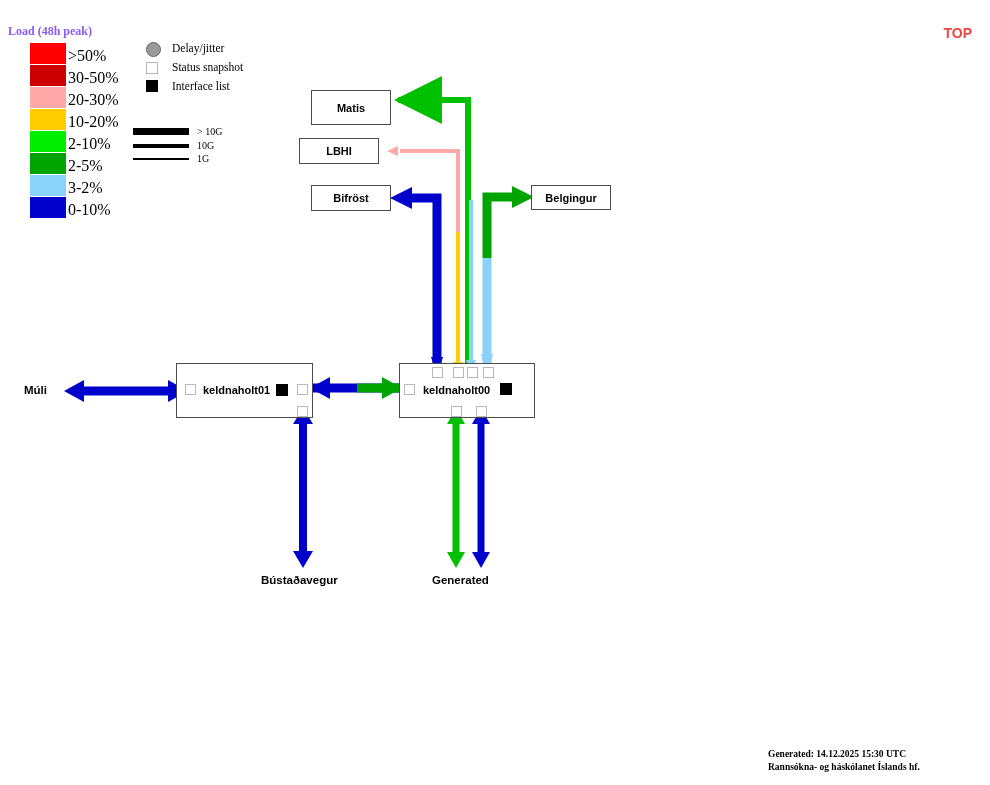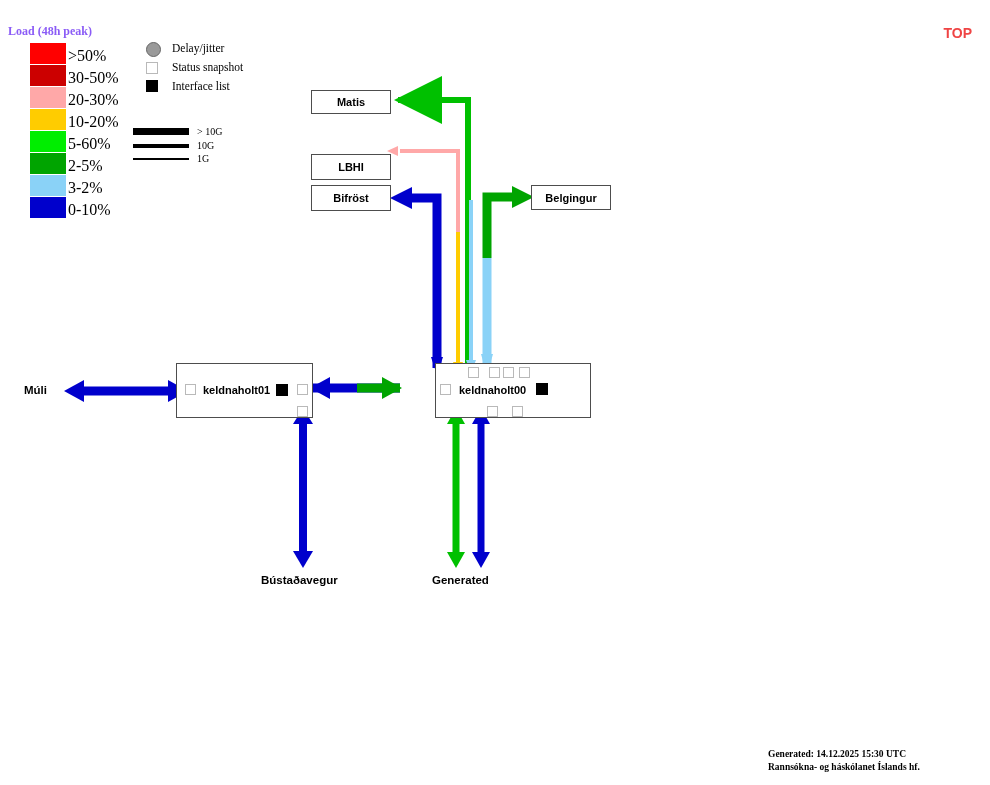--- a/index.html
+++ b/index.html
@@ -297,21 +297,21 @@
   <div class="load-row">
     <div class="load-swatch" style="background:#ffa8a8"></div>
     <div class="load-label">20-30%</div>
   </div>
   <div class="load-row">
     <div class="load-swatch" style="background:#ffcc00"></div>
     <div class="load-label">10-20%</div>
   </div>
   <div class="load-row">
     <div class="load-swatch" style="background:#00ee00"></div>
-    <div class="load-label">5-60%</div>
+    <div class="load-label">2-10%</div>
   </div>
   <div class="load-row">
     <div class="load-swatch" style="background:#00a400"></div>
     <div class="load-label">2-5%</div>
   </div>
   <div class="load-row">
     <div class="load-swatch" style="background:#8ad2f7"></div>
     <div class="load-label">3-2%</div>
   </div>
   <div class="load-row">
@@ -343,45 +343,45 @@
   <div class="bw-row" style="height:14px">
     <div class="bw-line" style="top:4px;width:56px;height:4px"></div>
     <div class="bw-label" style="top:0px">10G</div>
   </div>
   <div class="bw-row" style="height:14px">
     <div class="bw-line" style="top:4px;width:56px;height:2px"></div>
     <div class="bw-label" style="top:-1px">1G</div>
   </div>
 </div>
 
-<div class="node-box" style="left:311px; top:90px; width:80px; height:24px;">
+<div class="node-box" style="left:311px; top:90px; width:80px; height:35px;">
   <span>Matis</span>
 </div>
 
-<div class="node-box" style="left:311px; top:138px; width:80px; height:26px;margin-top:16px;">
+<div class="node-box" style="left:299px; top:138px; width:80px; height:26px;">
   <span>LBHI</span>
 </div>
 
 <div class="node-box" style="left:311px; top:185px; width:80px; height:26px;">
   <span>Bifröst</span>
 </div>
 
 <div class="node-box" style="left:531px; top:185px; width:80px; height:25px;">
   <span>Belgingur</span>
 </div>
 
 <div class="router-box" style="left:176px; top:363px; width:137px; height:55px;padding-left:16px;">
   <div class="status-square" style="left:8px; top:20px;"></div>
   <div class="router-name" style="left:26px; top:20px;">keldnaholt01</div>
   <div class="iface-square" style="left:99px; top:20px;"></div>
   <div class="status-square" style="left:120px; top:20px;"></div>
   <div class="status-square" style="left:120px; top:42px;"></div>
 </div>
 
-<div class="router-box" style="left:399px; top:363px; width:156px; height:55px;margin-left:36px;">
+<div class="router-box" style="left:399px; top:363px; width:136px; height:55px;">
   <div class="status-square" style="left:32px; top:3px;"></div>
   <div class="status-square" style="left:53px; top:3px;"></div>
   <div class="status-square" style="left:67px; top:3px;"></div>
   <div class="status-square" style="left:83px; top:3px;"></div>
   <div class="status-square" style="left:4px; top:20px;"></div>
   <div class="router-name" style="left:23px; top:20px;">keldnaholt00</div>
   <div class="iface-square" style="left:100px; top:19px;"></div>
   <div class="status-square" style="left:51px; top:42px;"></div>
   <div class="status-square" style="left:76px; top:42px;"></div>
 </div>

